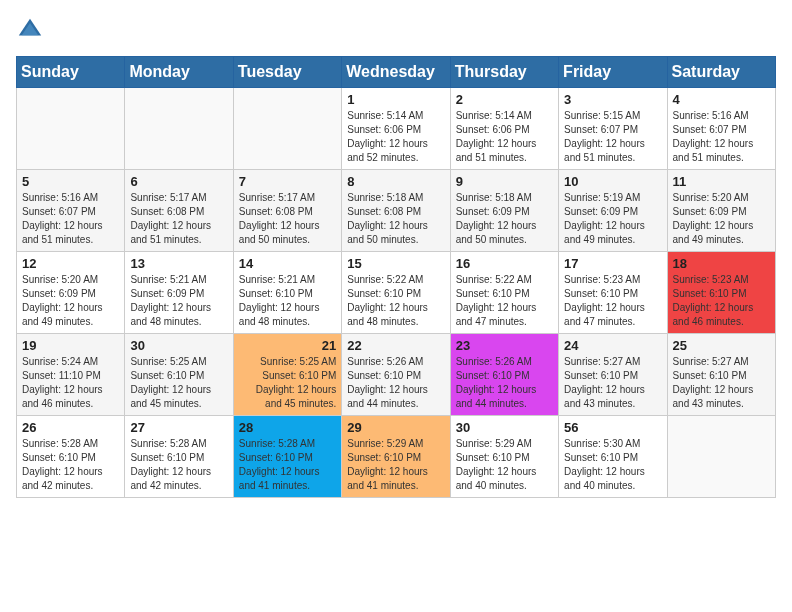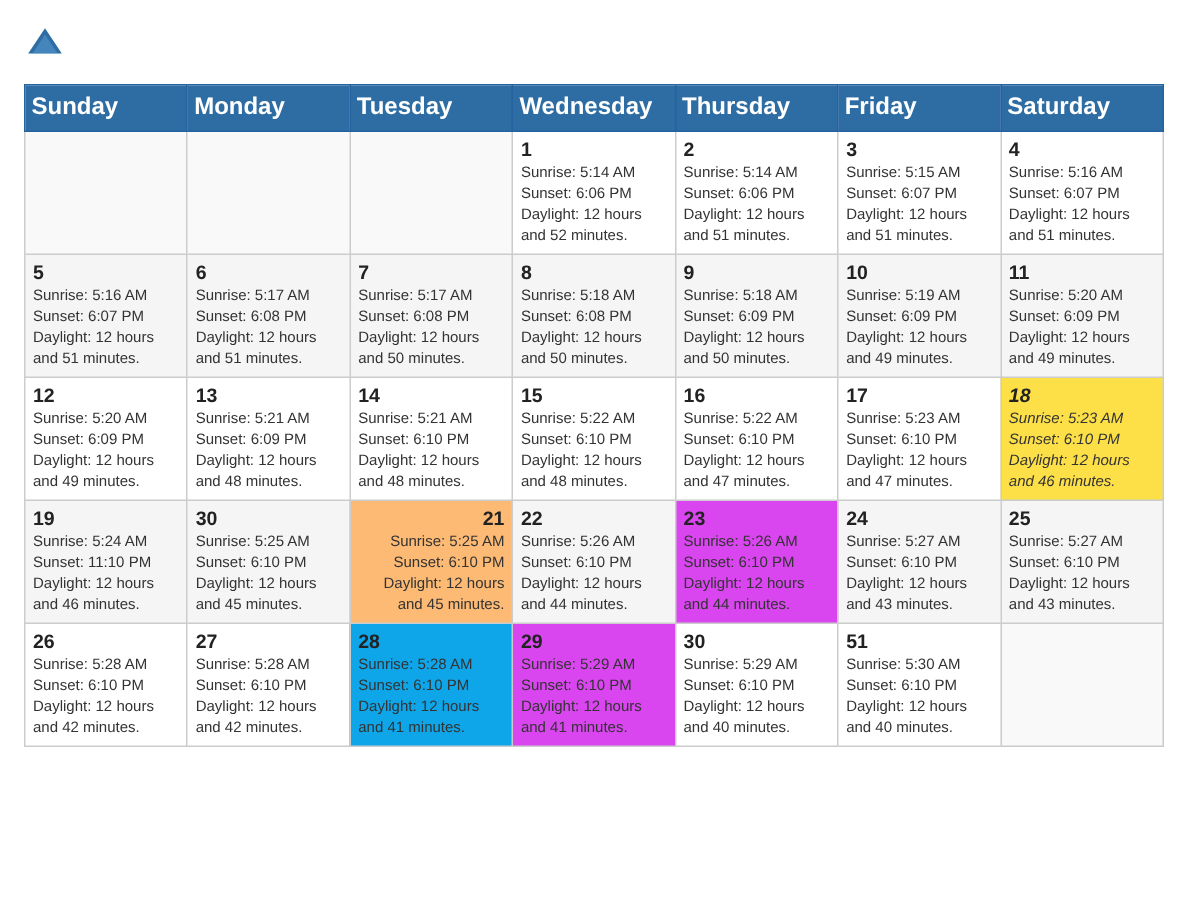--- a/index.html
+++ b/index.html
@@ -245,21 +245,21 @@
 Daylight: 12 hours
 and 47 minutes.</div>
         </td>
         <td style="background: rgb(255, 255, 255);">
           <span class="day-num">17</span>
           <div class="day-info" style="white-space: pre-line;">Sunrise: 5:23 AM
 Sunset: 6:10 PM
 Daylight: 12 hours
 and 47 minutes.</div>
         </td>
-        <td style="background: #fde047; font-style: italic;">
+        <td style="background: #ef4444;">
           <span class="day-num">18</span>
           <div class="day-info" style="white-space: pre-line;">Sunrise: 5:23 AM
 Sunset: 6:10 PM
 Daylight: 12 hours
 and 46 minutes.</div>
         </td>
       </tr>
       <tr>
         <td style="background: rgb(245, 245, 245); margin-top: 30px;">
           <span class="day-num">19</span>
@@ -326,36 +326,36 @@
 Daylight: 12 hours
 and 42 minutes.</div>
         </td>
         <td style="background: #0ea5e9;">
           <span class="day-num">28</span>
           <div class="day-info" style="white-space: pre-line;">Sunrise: 5:28 AM
 Sunset: 6:10 PM
 Daylight: 12 hours
 and 41 minutes.</div>
         </td>
-        <td style="background: #d946ef;">
+        <td style="background: #fdba74;">
           <span class="day-num">29</span>
           <div class="day-info" style="white-space: pre-line;">Sunrise: 5:29 AM
 Sunset: 6:10 PM
 Daylight: 12 hours
 and 41 minutes.</div>
         </td>
         <td style="background: rgb(255, 255, 255);">
           <span class="day-num">30</span>
           <div class="day-info" style="white-space: pre-line;">Sunrise: 5:29 AM
 Sunset: 6:10 PM
 Daylight: 12 hours
 and 40 minutes.</div>
         </td>
         <td style="background: rgb(255, 255, 255);">
-          <span class="day-num">51</span>
+          <span class="day-num">56</span>
           <div class="day-info" style="white-space: pre-line;">Sunrise: 5:30 AM
 Sunset: 6:10 PM
 Daylight: 12 hours
 and 40 minutes.</div>
         </td>
         <td class="empty-cell"></td>
       </tr>
     </tbody>
 </table>
 

